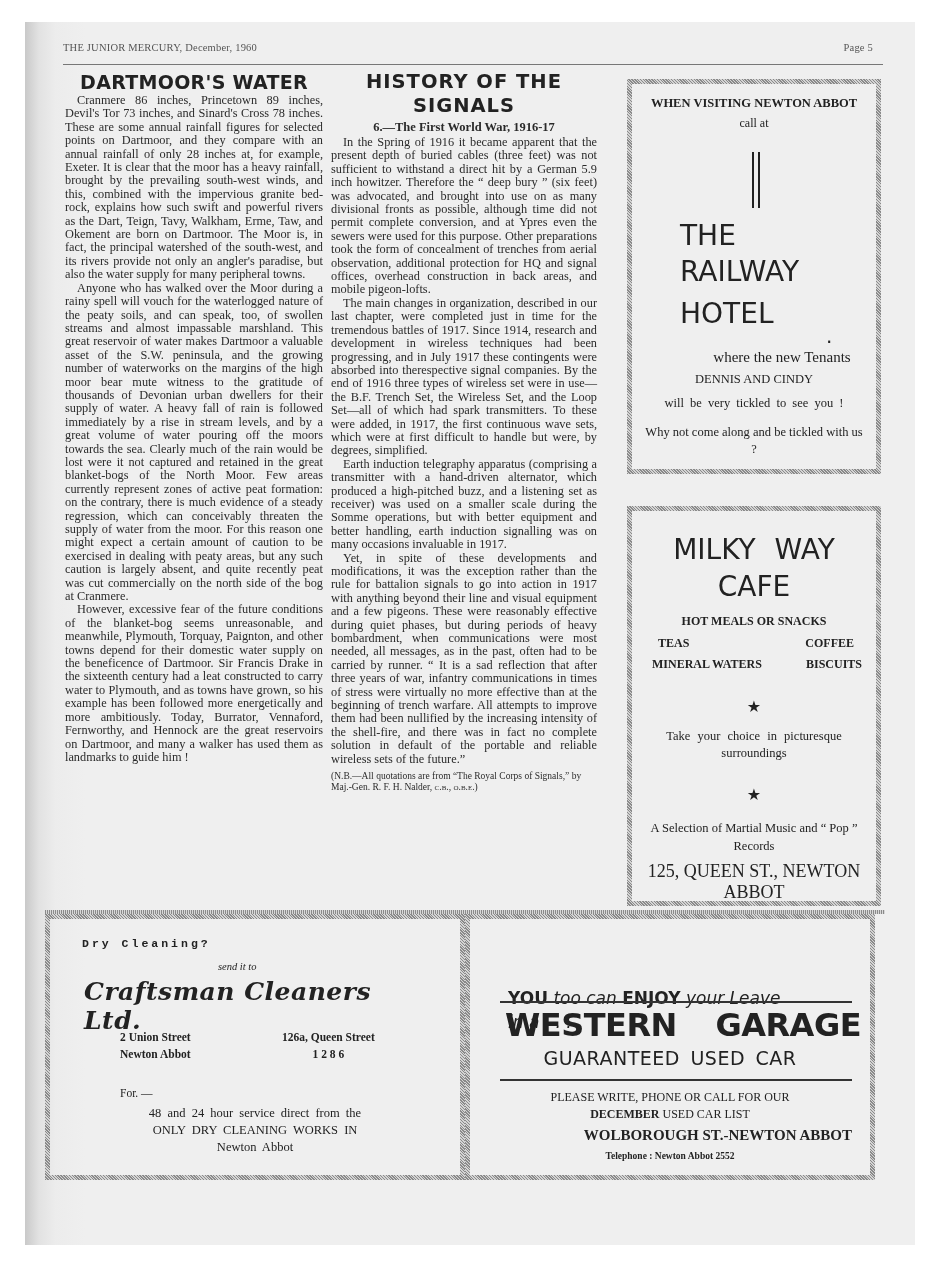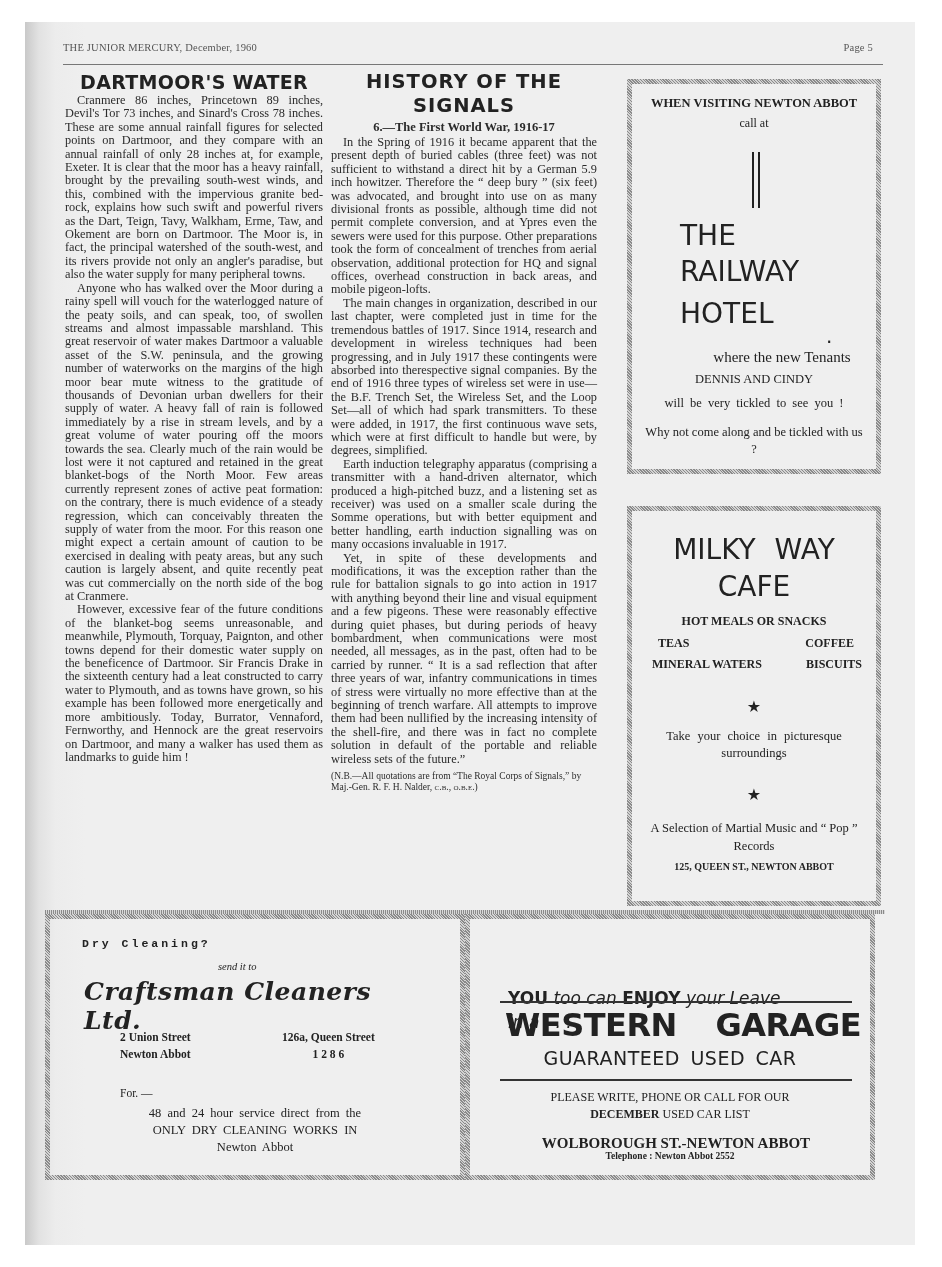--- a/index.html
+++ b/index.html
@@ -70,21 +70,21 @@
   .ad-cafe .title { position: absolute; top: 20px; width: 100%; font-family: "DejaVu Sans", sans-serif; font-size: 28px; line-height: 37px; word-spacing: 10px; }
   .ad-cafe .menu { position: absolute; top: 100px; width: 100%; font-weight: bold; font-size: 12px; line-height: 21.5px; }
   .ad-cafe .menu .row { display: flex; justify-content: center; gap: 10px; }
   .ad-cafe .menu .row.split { justify-content: space-between; padding: 0 22px 0 26px; }
   .ad-cafe .menu .row.split2 { justify-content: space-between; padding: 0 14px 0 12px; margin-left: 8px; }
   .ad-cafe .star { position: absolute; width: 100%; font-size: 16px; }
   .ad-cafe .star1 { top: 186px; }
   .ad-cafe .star2 { top: 274px; }
   .ad-cafe .p1 { position: absolute; top: 217px; left: 10px; right: 10px; font-size: 12.5px; line-height: 17px; word-spacing: 4px; }
   .ad-cafe .p2 { position: absolute; top: 308px; left: 10px; right: 10px; font-size: 12.5px; line-height: 18px; }
-  .ad-cafe .addr { position: absolute; top: 350px; width: 100%; font-weight: bold; font-size: 10px; }
+  .ad-cafe .addr { position: absolute; top: 350px; width: 100%; font-weight: normal; font-size: 18px; }
 
   .rule-mid { position: absolute; left: 20px; top: 888px; width: 840px; height: 4px;
     background: repeating-linear-gradient(90deg, #8a8a8a 0 1px, #d8d8d8 1px 2px); }
 
   
   .ad-clean { left: 20px; top: 892px; width: 420px; height: 266px; text-align: left; }
   .ad-clean .q { position: absolute; top: 18px; left: 32px; font-weight: bold; font-size: 11.5px; letter-spacing: 3px; font-family: "Liberation Mono", "DejaVu Sans Mono", monospace; }
   .ad-clean .send { position: absolute; top: 42px; left: 168px; font-style: italic; font-size: 10.5px; }
   .ad-clean .name { position: absolute; top: 58px; left: 34px; width: 340px; font-family: "DejaVu Serif", serif; font-style: italic; font-weight: bold; font-size: 25px; letter-spacing: 0.5px; }
   .ad-clean .addr1 { position: absolute; top: 110px; left: 70px; font-weight: bold; font-size: 11.5px; line-height: 17px; }
@@ -97,21 +97,21 @@
   .ad-garage .tag { position: absolute; top: 20px; left: 38px; width: 340px; text-align: left; font-family: "DejaVu Sans", sans-serif; font-size: 17px; line-height: 24px; margin-top: 47px; }
   .ad-garage .tag b { font-weight: bold; }
   .ad-garage .tag i { font-style: italic; }
   .ad-garage .hr { position: absolute; left: 30px; width: 352px; height: 2px; background: #333; }
   .ad-garage .hr1 { top: 82px; }
   .ad-garage .hr2 { top: 160px; }
   .ad-garage .name { position: absolute; top: 86px; left: 28px; width: 356px; font-family: "DejaVu Sans", sans-serif; font-weight: bold; font-size: 32px; line-height: 40px; display: flex; justify-content: space-between; letter-spacing: -0.5px; margin-left: 7px; }
   .ad-garage .sub { position: absolute; top: 128px; width: 100%; font-family: "DejaVu Sans", sans-serif; font-size: 19px; letter-spacing: 0.5px; word-spacing: 4px; }
   .ad-garage .please { position: absolute; top: 170px; width: 100%; font-size: 12px; line-height: 17px; }
   .ad-garage .please b { font-weight: bold; }
-  .ad-garage .st { position: absolute; top: 216px; left: 30px; width: 352px; font-weight: bold; font-size: 15px; display: flex; justify-content: center; }
+  .ad-garage .st { position: absolute; top: 208px; left: 30px; width: 352px; font-weight: bold; font-size: 15px; display: flex; justify-content: flex-end; }
   .ad-garage .tel { position: absolute; top: 232px; width: 100%; font-weight: bold; font-size: 9.5px; }
 </style>
 </head>
 <body>
 
 <div class="page">
 
   <div class="running-head">
     <span class="left">THE JUNIOR MERCURY, December, 1960</span>
     <span class="right">Page 5</span>

